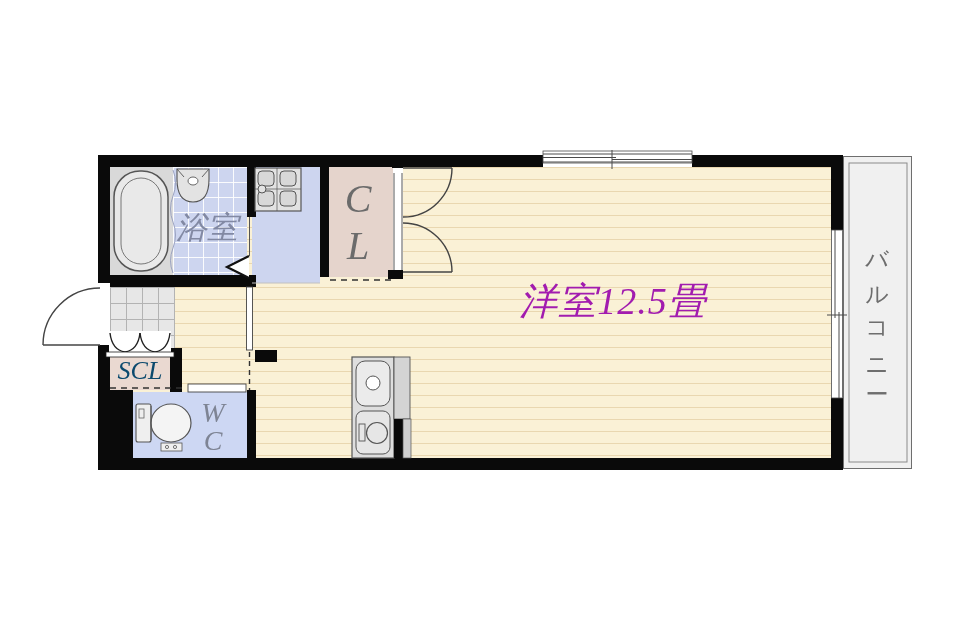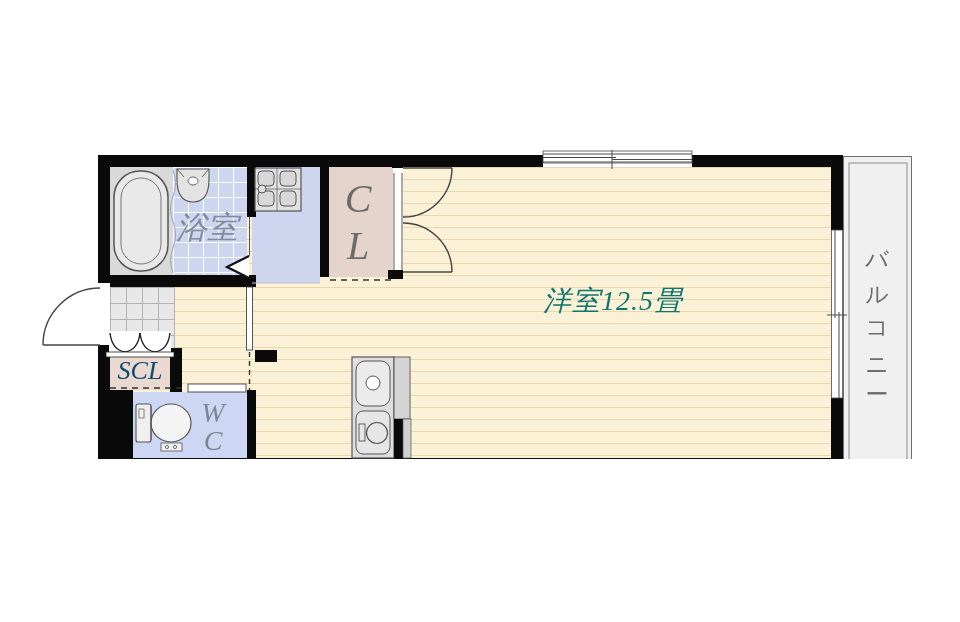--- a/index.html
+++ b/index.html
@@ -1,16 +1,16 @@
 <!DOCTYPE html>
 <html><head>
 <meta charset="utf-8">
 <style>
   html,body{margin:0;padding:0;background:#ffffff;}
-  .stage{position:relative;width:960px;height:459px;background:#ffffff;overflow:hidden;
+  .stage{position:relative;width:960px;height:622px;background:#ffffff;overflow:hidden;
          font-family:"Liberation Serif","DejaVu Serif",serif;}
   .abs{position:absolute;}
   
   .floor-main{left:110px;top:167px;width:721px;height:291px;background-color:#faf1d6;
     background-image:repeating-linear-gradient(to bottom,#e9d7b0 0,#e9d7b0 1px,transparent 1px,transparent 12px);}
   .floor-tub{left:110px;top:167px;width:63px;height:108px;background:#d9d9d9;}
   .floor-bathtile{left:173px;top:167px;width:74px;height:108px;background-color:#cdd5ef;
     background-image:repeating-linear-gradient(to right,rgba(255,255,255,.9) 0,rgba(255,255,255,.9) 1px,transparent 1px,transparent 15px),
                      repeating-linear-gradient(to bottom,rgba(255,255,255,.9) 0,rgba(255,255,255,.9) 1px,transparent 1px,transparent 15px);}
   .floor-kitchen{left:252px;top:167px;width:68px;height:116px;background:#cdd5ef;}
@@ -21,21 +21,21 @@
                      repeating-linear-gradient(to bottom,#b3b3b3 0,#b3b3b3 1px,transparent 1px,transparent 16px);}
   .floor-scl{left:110px;top:354px;width:60px;height:36px;background:#ead9d1;}
   .floor-wc{left:133px;top:392px;width:114px;height:66px;background:#cdd7f3;}
   .floor-balcony{left:843px;top:156px;width:69px;height:313px;background:#f0f0f0;border:1px solid #6e6e6e;box-sizing:border-box;}
   .overlay{left:0;top:0;width:960px;height:622px;z-index:5;}
   
   .lbl{position:absolute;z-index:9;transform:translate(-50%,-50%);font-style:italic;white-space:nowrap;}
   .lbl-bath{left:207px;top:228px;font-size:31px;color:#8289a3;}
   .lbl-cl-c{left:358px;top:198px;font-size:40px;color:#6b6b6b;}
   .lbl-cl-l{left:358px;top:245px;font-size:40px;color:#6b6b6b;}
-  .lbl-main{left:613px;top:301px;font-size:28px;color:#0f766e;letter-spacing:1px;}
+  .lbl-main{left:613px;top:301px;font-size:38px;color:#a21caf;letter-spacing:1px;}
   .lbl-scl{left:140px;top:371px;font-size:26px;color:#0c4a6e;}
   .lbl-wc-w{left:213px;top:413px;font-size:28px;color:#7e8494;}
   .lbl-wc-c{left:213px;top:441px;font-size:28px;color:#7e8494;}
   .lbl-balcony{left:877px;top:313px;font-size:23px;color:#6e6e6e;font-style:normal;
     writing-mode:vertical-rl;text-orientation:upright;letter-spacing:11px;}
 </style>
 </head>
 <body>
 
 <div class="stage">

